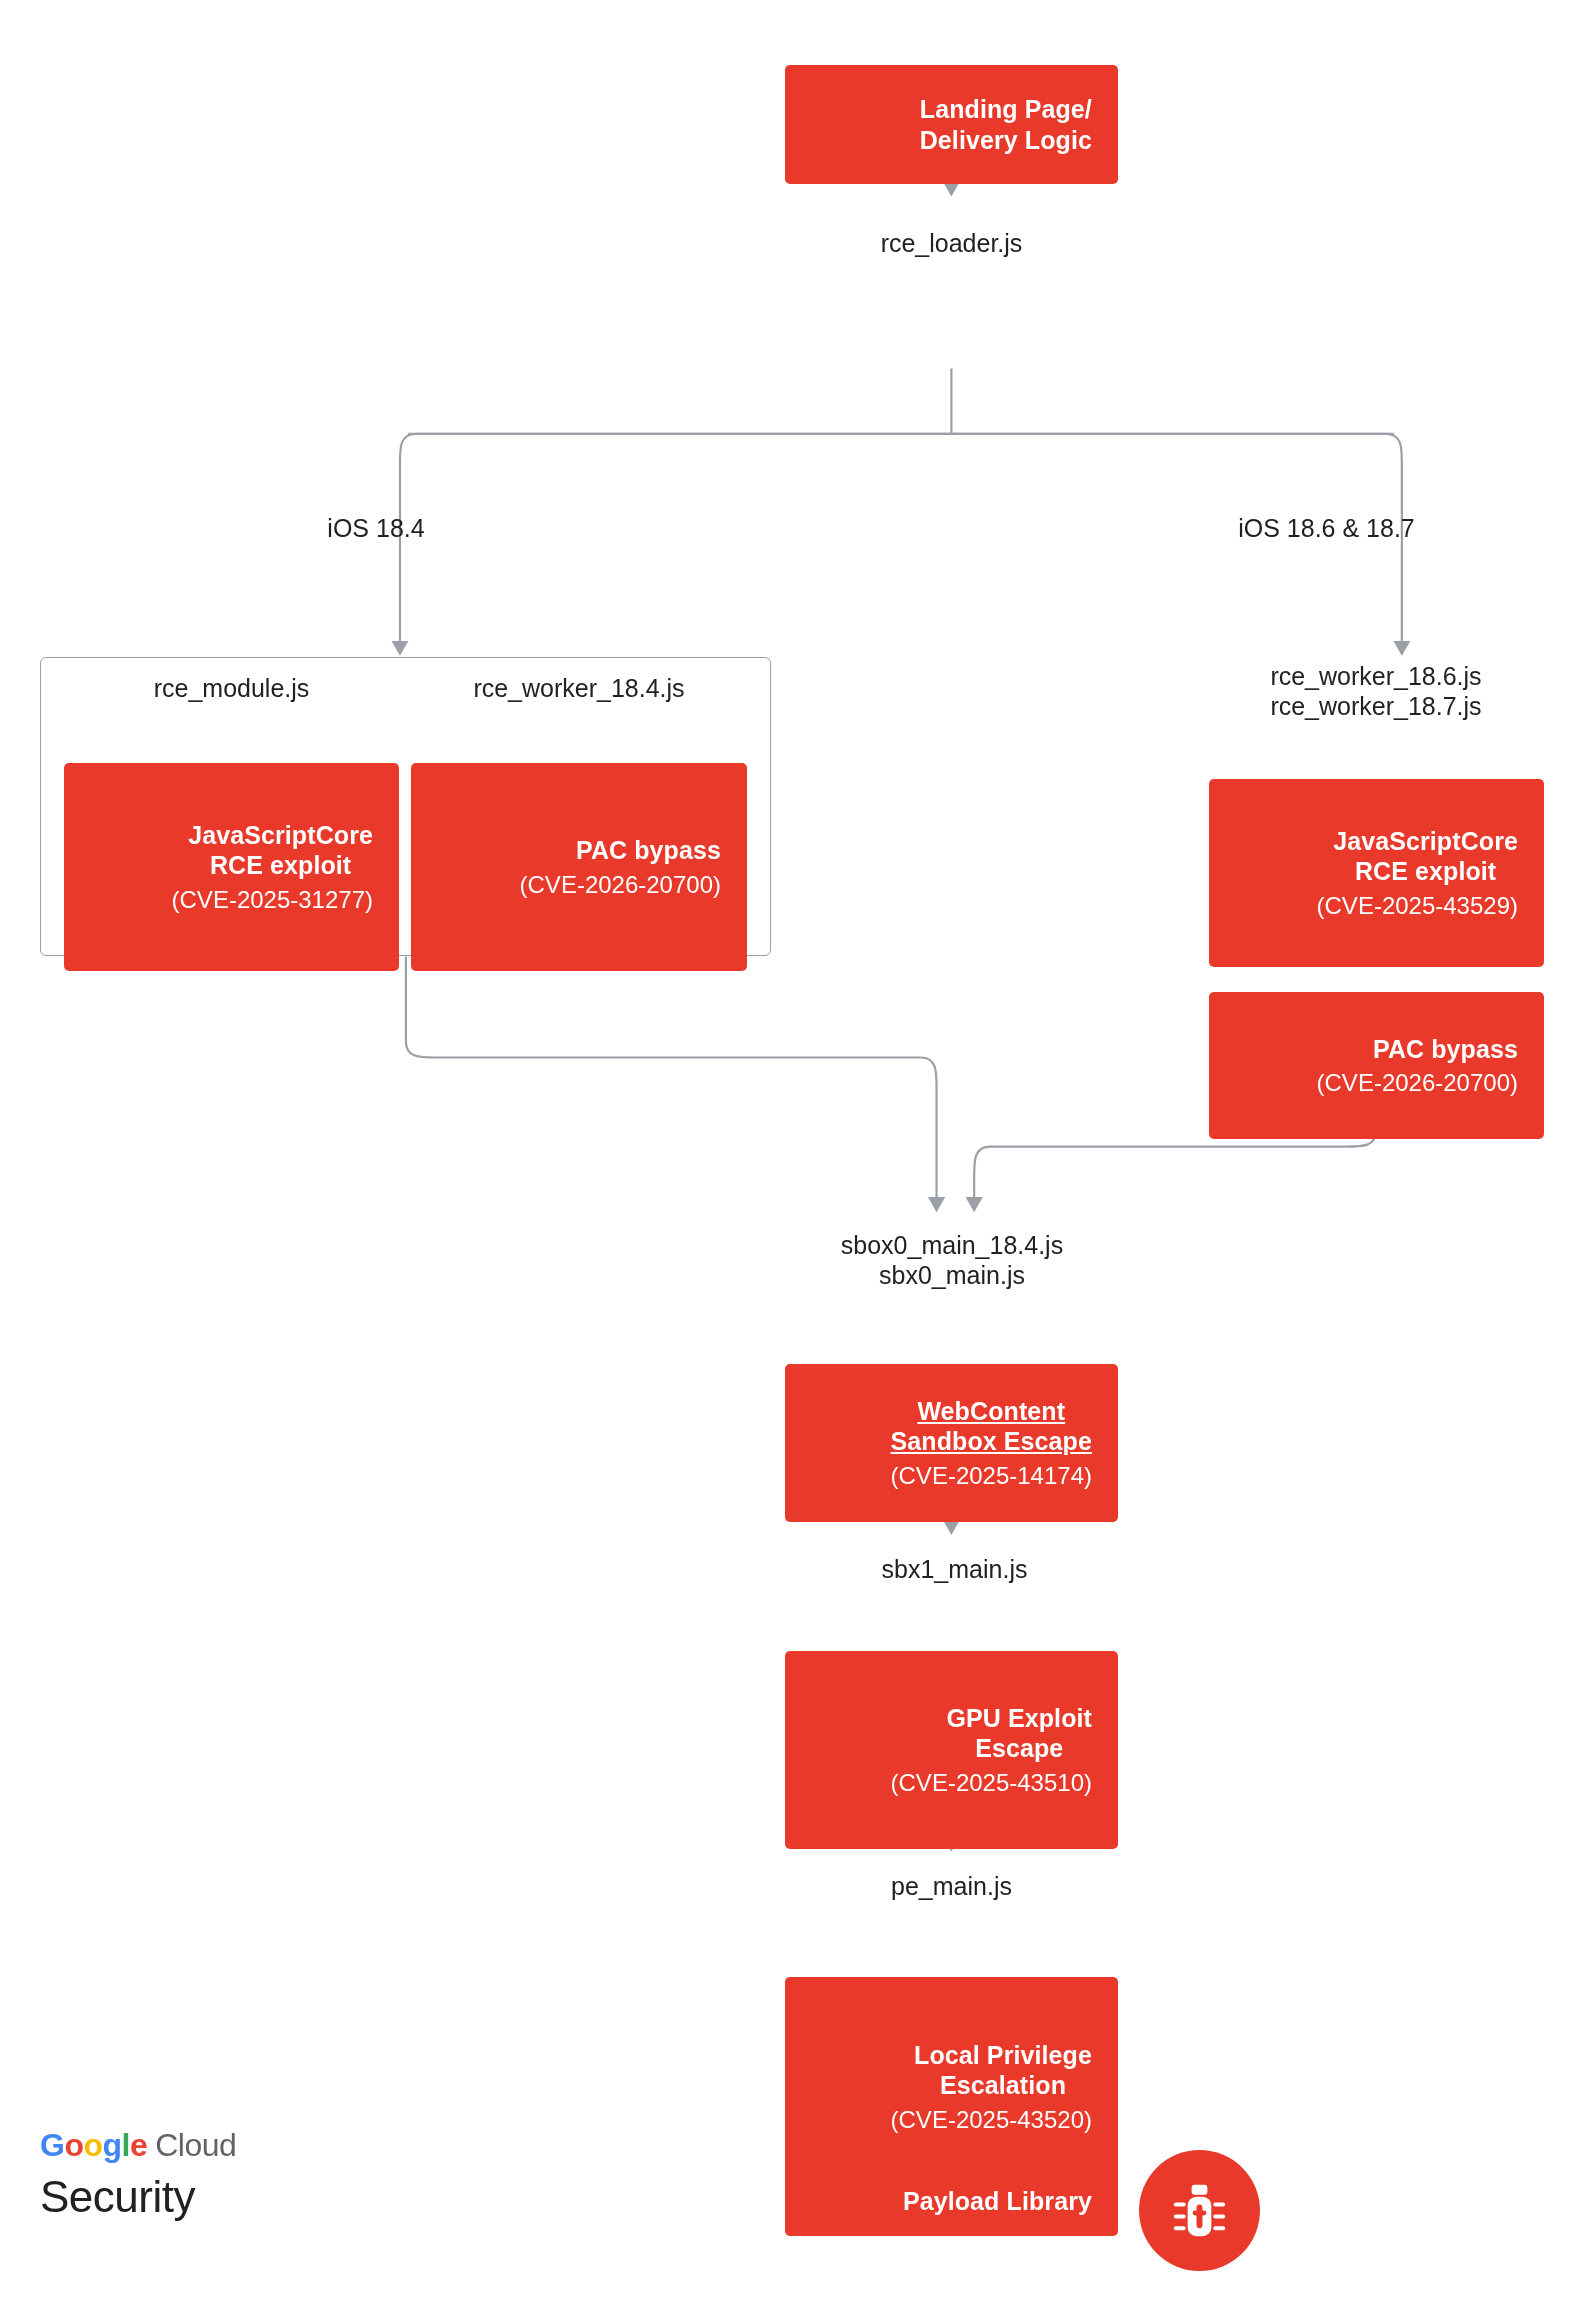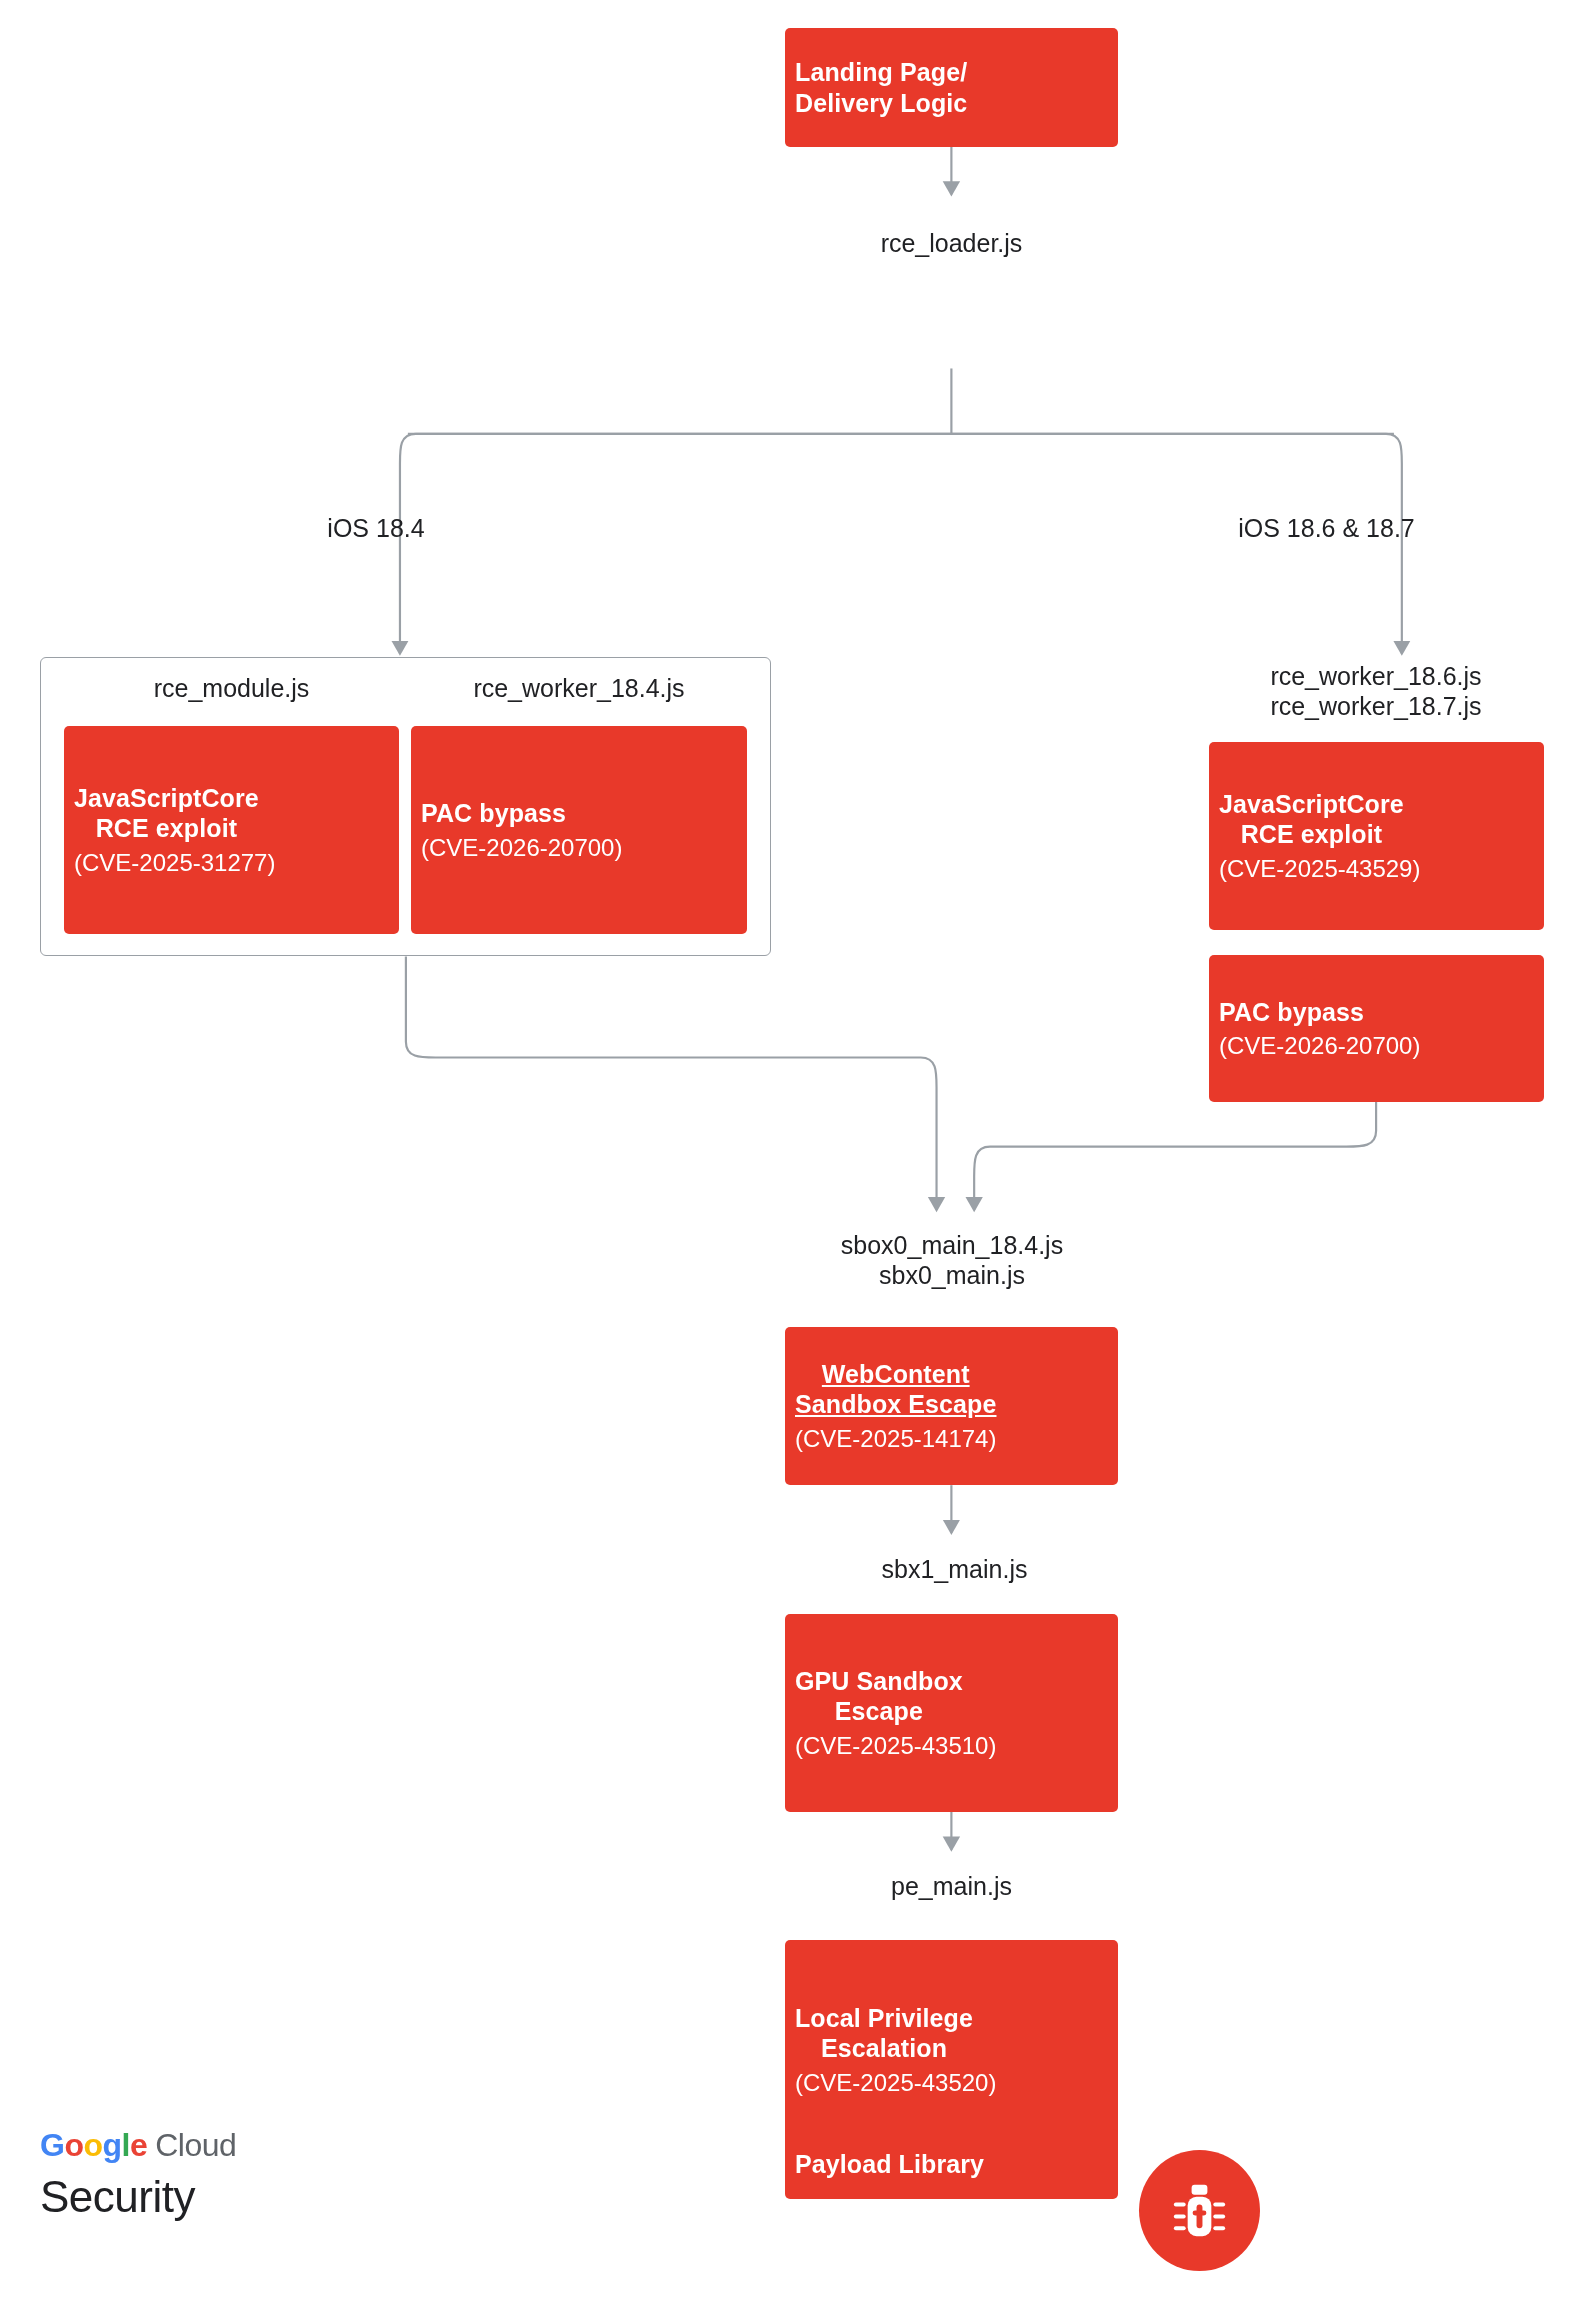--- a/index.html
+++ b/index.html
@@ -27,25 +27,26 @@
     pointer-events: none;
   }
   .node {
     position: absolute;
     box-sizing: border-box;
     background: #e8392a;
     color: #ffffff;
     border-radius: 5px;
     display: flex;
     flex-direction: column;
-    align-items: flex-start;
+    align-items: flex-end;
     justify-content: center;
     text-align: center;
     line-height: 1.22;
-    padding: 6px 10px;
+    padding: 6px 26px;
+    margin-top: 37px;
   }
   .node .title {
     font-weight: bold;
     font-size: 25px;
     letter-spacing: 0.1px;
   }
   .node .sub {
     font-weight: normal;
     font-size: 24px;
     margin-top: 4px;
@@ -182,21 +183,21 @@
     <div class="sub">(CVE-2026-20700)</div>
   </div>
 
   <div class="node" style="left:785px; top:1327px; width:333px; height:158px;">
     <div class="title" style="white-space:pre-line;text-decoration:underline;">WebContent
 Sandbox Escape</div>
     <div class="sub">(CVE-2025-14174)</div>
   </div>
 
   <div class="node" style="left:785px; top:1614px; width:333px; height:198px;">
-    <div class="title" style="white-space:pre-line;">GPU Sandbox
+    <div class="title" style="white-space:pre-line;">GPU Exploit
 Escape</div>
     <div class="sub">(CVE-2025-43510)</div>
   </div>
 
   <div class="node" style="left:785px; top:1940px; width:333px; height:220px;">
     <div class="title" style="white-space:pre-line;">Local Privilege
 Escalation</div>
     <div class="sub">(CVE-2025-43520)</div>
   </div>
 

